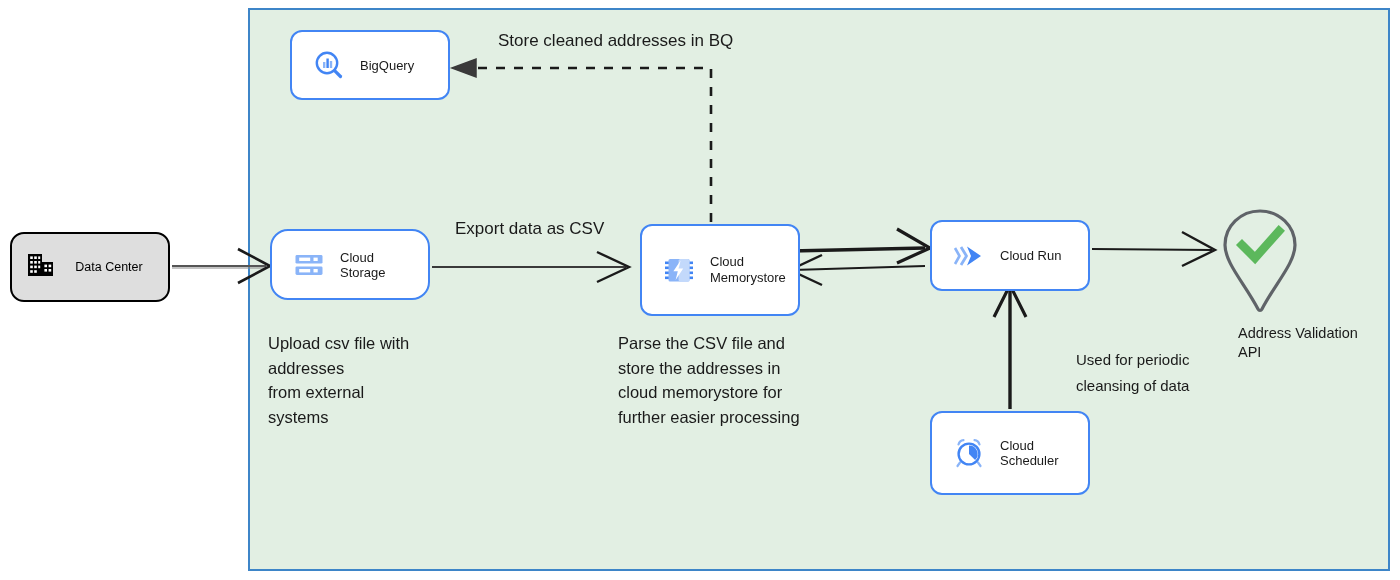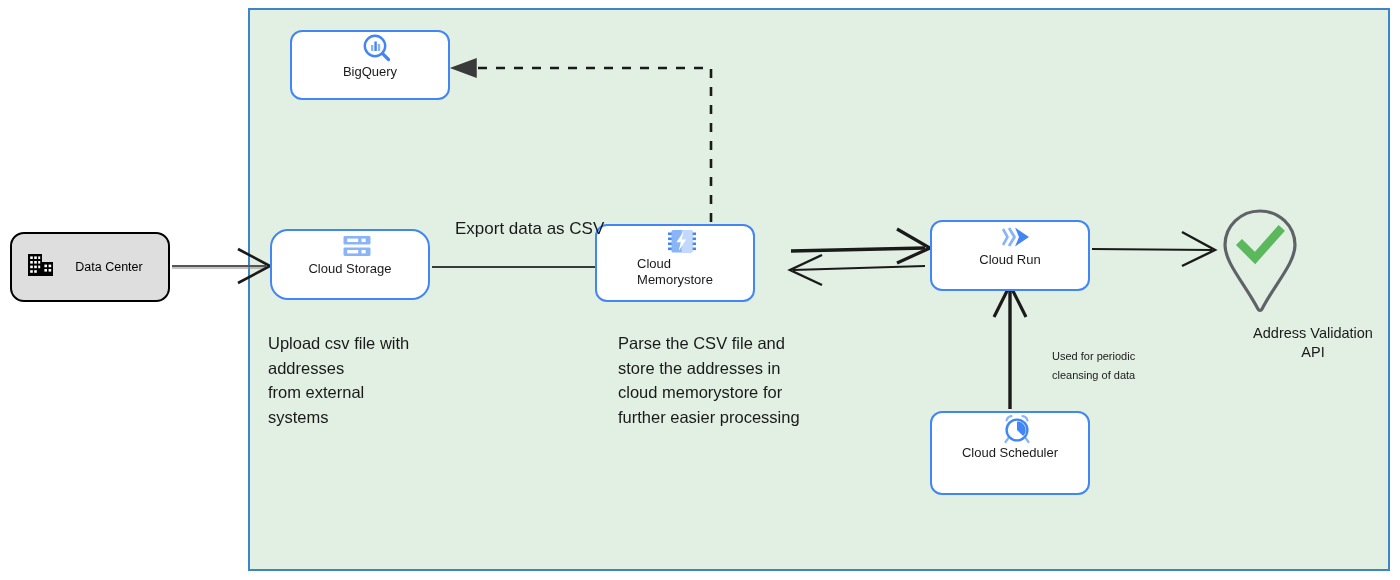--- a/index.html
+++ b/index.html
@@ -30,21 +30,20 @@
     box-sizing: border-box;
   }
 
   
   .node {
     box-sizing: border-box;
     background: #ffffff;
     border: 2px solid #4285f4;
     border-radius: 12px;
     display: flex;
-    flex-direction: column;
     align-items: center;
   }
   .node .icon-wrap {
     width: 46px;
     min-width: 46px;
     display: flex;
     align-items: center;
     justify-content: center;
     margin-left: 14px;
   }
@@ -77,38 +76,38 @@
     flex: 1;
     font-size: 12.5px;
     color: #000;
     text-align: center;
     padding-right: 16px;
   }
 
   
   #node-bigquery     { left: 290px;  top: 30px;  width: 160px; height: 70px; }
   #node-storage      { left: 270px;  top: 229px; width: 160px; height: 71px; border-radius: 18px; }
-  #node-memorystore  { left: 595px;  top: 224px; width: 160px; height: 78px; }
+  #node-memorystore  { left: 640px;  top: 224px; width: 160px; height: 92px; }
   #node-cloudrun     { left: 930px;  top: 220px; width: 160px; height: 71px; }
   #node-scheduler    { left: 930px;  top: 411px; width: 160px; height: 84px; }
 
   #node-memorystore .node-label { line-height: 16px; }
 
   
   #addr-pin { left: 1218px; top: 206px; width: 84px; height: 110px; }
   #addr-label {
     left: 1238px; top: 324px; width: 150px;
     font-size: 14.5px; color: #1a1a1a; line-height: 19px;
   }
 
   
   .note { color: #1a1a1a; font-size: 16.5px; line-height: 24.5px; white-space: pre-line; }
   #note-upload { left: 268px; top: 331px; width: 230px; }
   #note-parse  { left: 610px; top: 331px; width: 250px; margin-left: 8px; }
-  #note-sched  { left: 1052px; top: 347px; width: 180px; font-size: 11px; line-height: 19px; }
+  #note-sched  { left: 1076px; top: 347px; width: 180px; font-size: 15px; line-height: 26px; }
   #label-export { left: 455px; top: 219px; font-size: 17px; color: #1a1a1a; }
   #label-store  { left: 498px; top: 31px;  font-size: 17px; color: #1a1a1a; }
 
   
   #wires { left: 0; top: 0; width: 1400px; height: 580px; pointer-events: none; }
 </style>
 </head>
 <body>
 
 <div id="canvas">
@@ -262,23 +261,24 @@
     </span>
     <span class="node-label">Cloud Scheduler</span>
   </div>
 
   <div id="addr-pin" class="abs">
     <svg width="84" height="110" viewBox="0 0 84 110" xmlns="http://www.w3.org/2000/svg">
       <path d="M42,5 C22.5,5 7,20.2 7,39 C7,57 27,78 40,103 C41,105 43,105 44,103 C57,78 77,57 77,39 C77,20.2 61.5,5 42,5 z" fill="none" stroke="#5f6368" stroke-width="3.2" stroke-linejoin="round"></path>
       <path d="M24,39 L37,52 L61,25" fill="none" stroke="#5cb85c" stroke-width="8.5" stroke-linecap="square" stroke-linejoin="miter"></path>
     </svg>
   </div>
-  <div id="addr-label" class="abs" style="white-space: pre-line; text-align: center;">Address Validation
+  <div id="addr-label" class="abs" style="white-space: pre-line;">Address Validation
 API</div>
 
+  <div id="label-store" class="abs">Store cleaned addresses in BQ</div>
   <div id="label-export" class="abs">Export data as CSV</div>
 
   <div id="note-upload" class="abs note">Upload csv file with
 addresses
 from external
 systems</div>
   <div id="note-parse" class="abs note">Parse the CSV file and
 store the addresses in
 cloud  memorystore for
 further easier processing</div>

